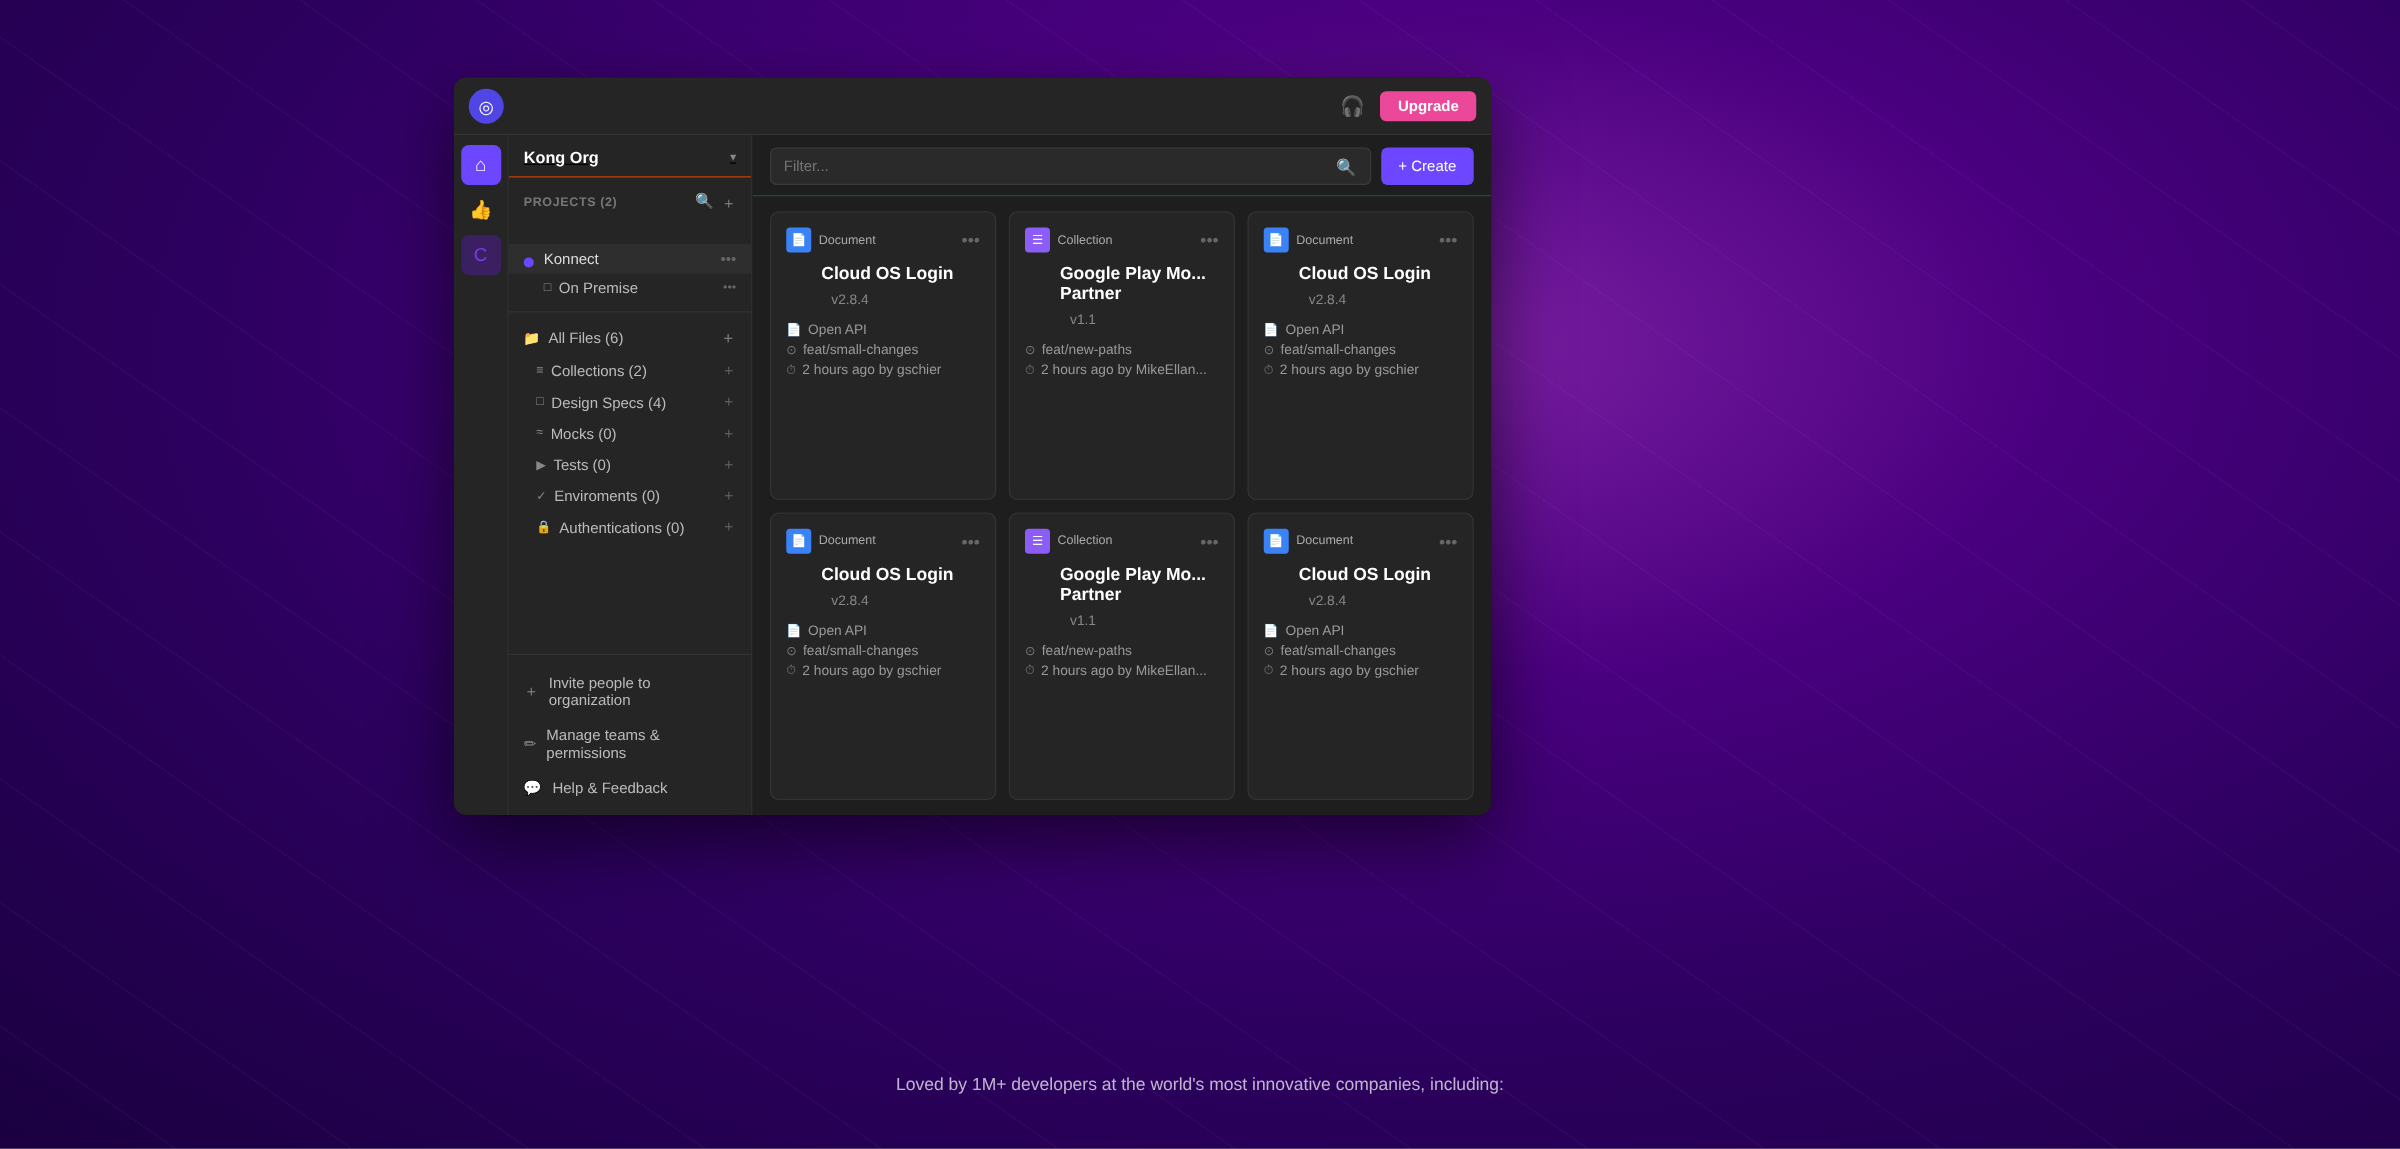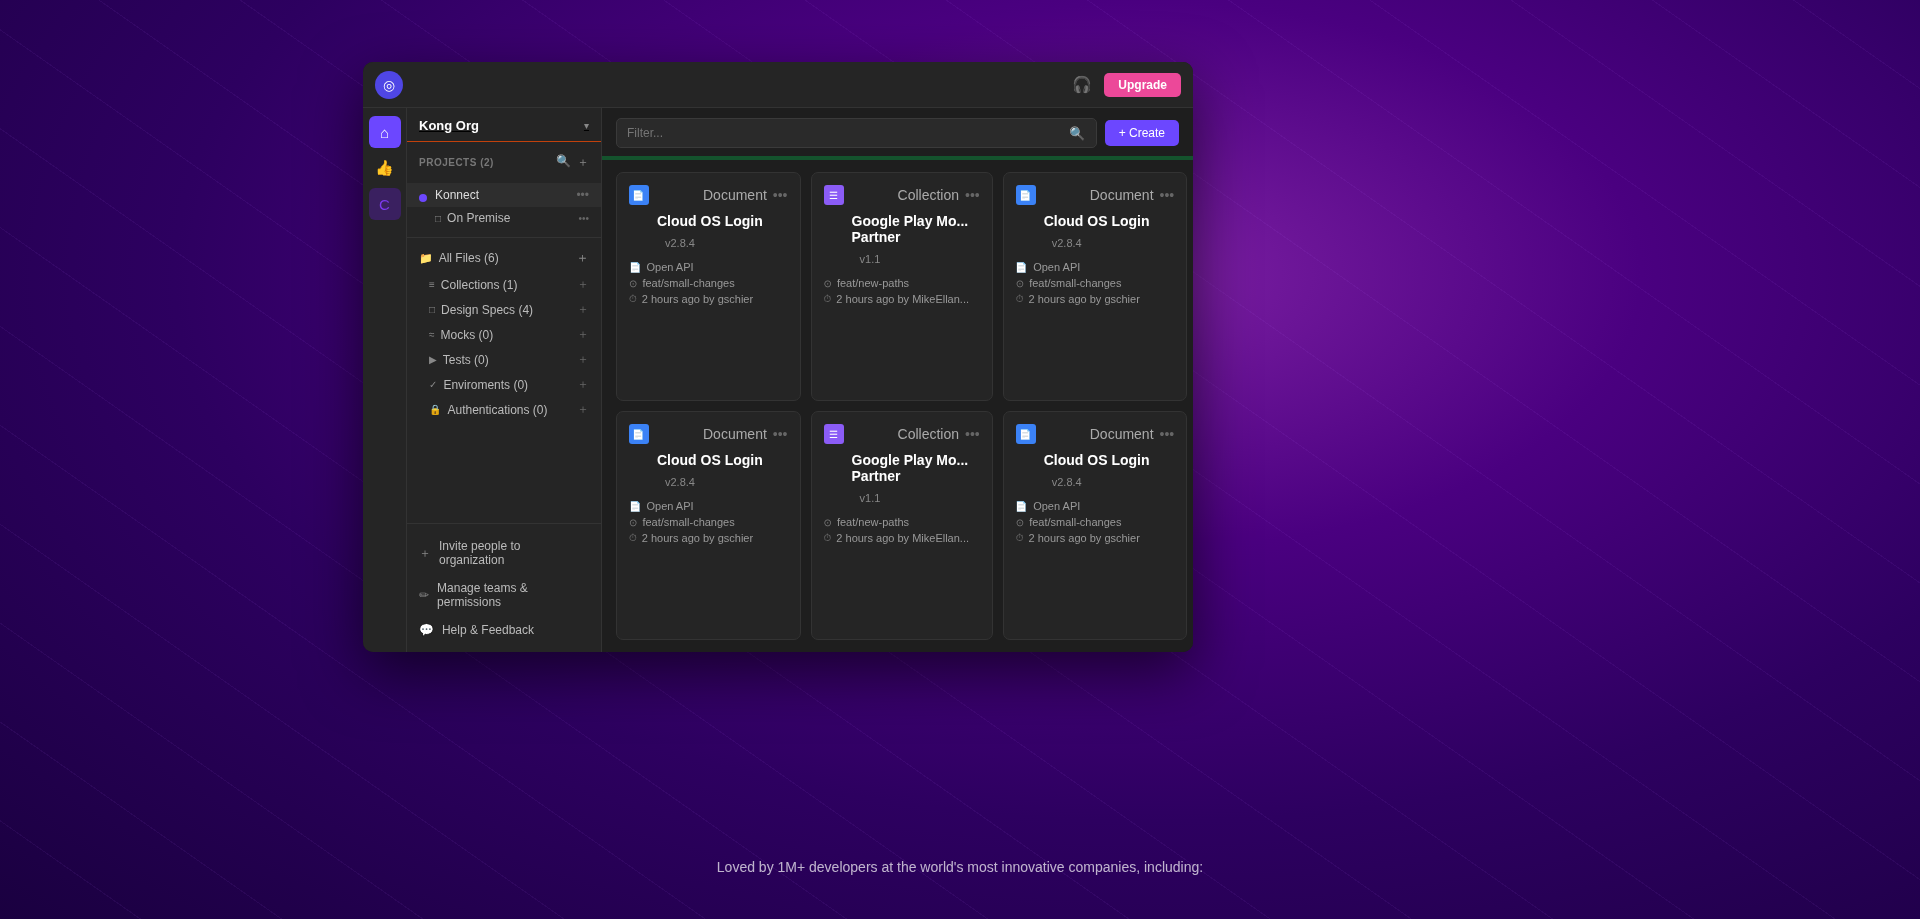--- a/index.html
+++ b/index.html
@@ -152,21 +152,21 @@
       font-size: 10px;
       margin-left: 4px;
     }
     .projects-section {
       padding: 8px 0;
     }
     .projects-header {
       display: flex;
       align-items: center;
       padding: 4px 12px;
-      margin-bottom: 8px;
+      margin-bottom: 20px;
     }
     .projects-label {
       font-size: 10px;
       font-weight: 700;
       color: #777;
       letter-spacing: 0.5px;
       flex: 1;
     }
     .projects-actions {
       display: flex;
@@ -297,23 +297,22 @@
     .main-content {
       flex: 1;
       background: #1e1e1e;
       display: flex;
       flex-direction: column;
       overflow: hidden;
     }
     .content-header {
       padding: 10px 14px 8px;
       display: flex;
-      align-items: center;
       gap: 8px;
-      border-bottom: 4px solid #14532d;
+      border-bottom: 1px solid #14532d;
       flex-shrink: 0;
     }
     .search-bar {
       flex: 1;
       height: 30px;
       background: #2a2a2a;
       border: 1px solid #3a3a3a;
       border-radius: 5px;
       display: flex;
       align-items: center;
@@ -378,24 +377,23 @@
       display: flex;
       align-items: center;
       justify-content: center;
       font-size: 10px;
       color: white;
       flex-shrink: 0;
     }
     .card-type-icon.document { background: #3b82f6; }
     .card-type-icon.collection { background: #8b5cf6; }
     .card-type-label {
-      font-size: 14px;
+      font-size: 10px;
       color: #aaa;
       flex: 1;
-      margin-left: 48px;
     }
     .card-more {
       color: #666;
       font-size: 14px;
       cursor: pointer;
     }
     .card-title {
       font-size: 14px;
       font-weight: 600;
       color: #fff;
@@ -490,21 +488,21 @@
 
       <div class="file-tree">
         <div class="file-tree-header">
           <span class="file-tree-icon">📁</span>
           <span class="file-tree-label">All Files (6)</span>
           <span class="file-tree-add">＋</span>
         </div>
 
         <div class="file-tree-item">
           <span class="fti-icon">≡</span>
-          <span class="fti-label">Collections (1)</span>
+          <span class="fti-label">Collections (2)</span>
           <span class="fti-add">＋</span>
         </div>
         <div class="file-tree-item">
           <span class="fti-icon">□</span>
           <span class="fti-label">Design Specs (4)</span>
           <span class="fti-add">＋</span>
         </div>
         <div class="file-tree-item">
           <span class="fti-icon">≈</span>
           <span class="fti-label">Mocks (0)</span>

